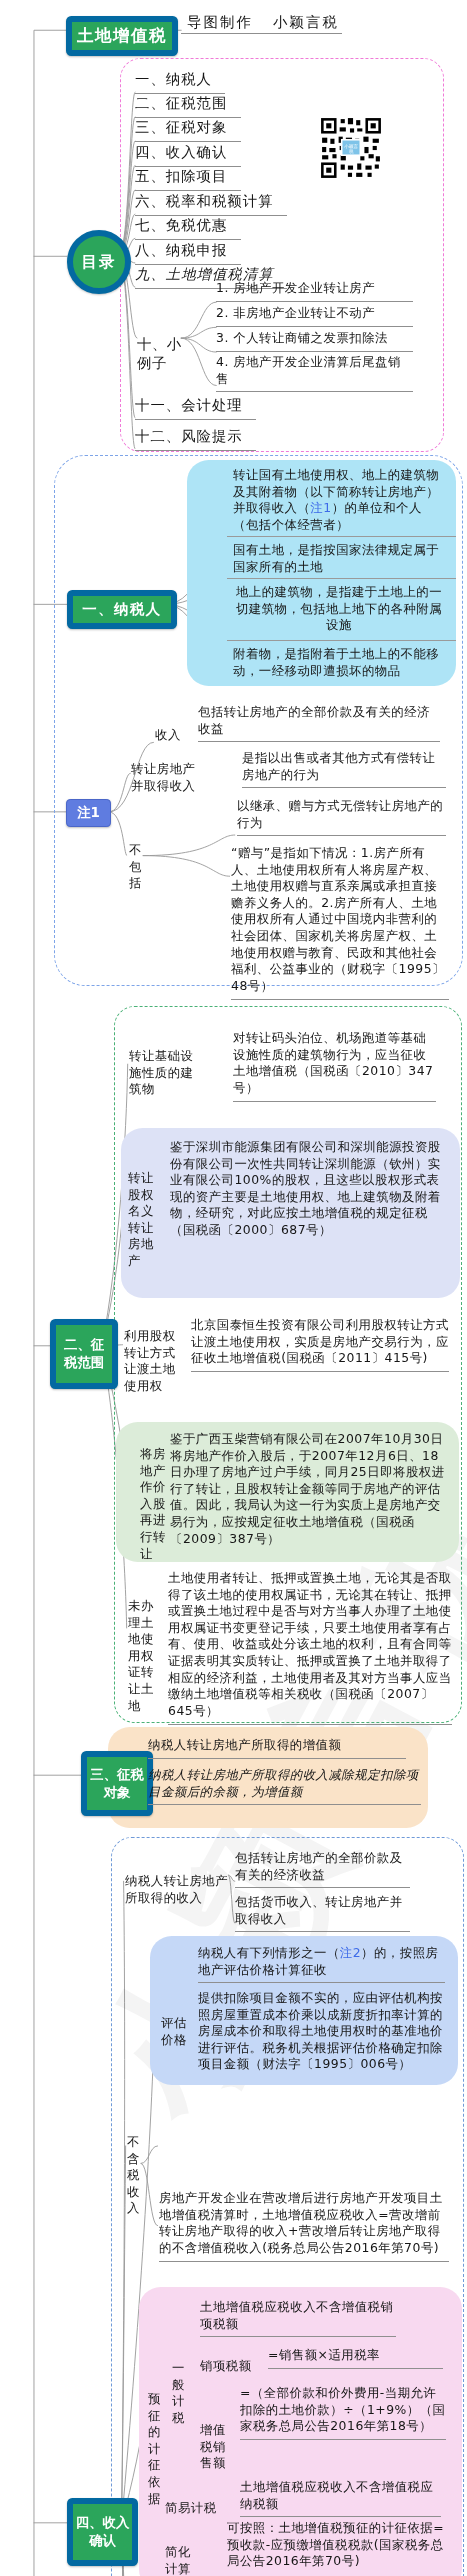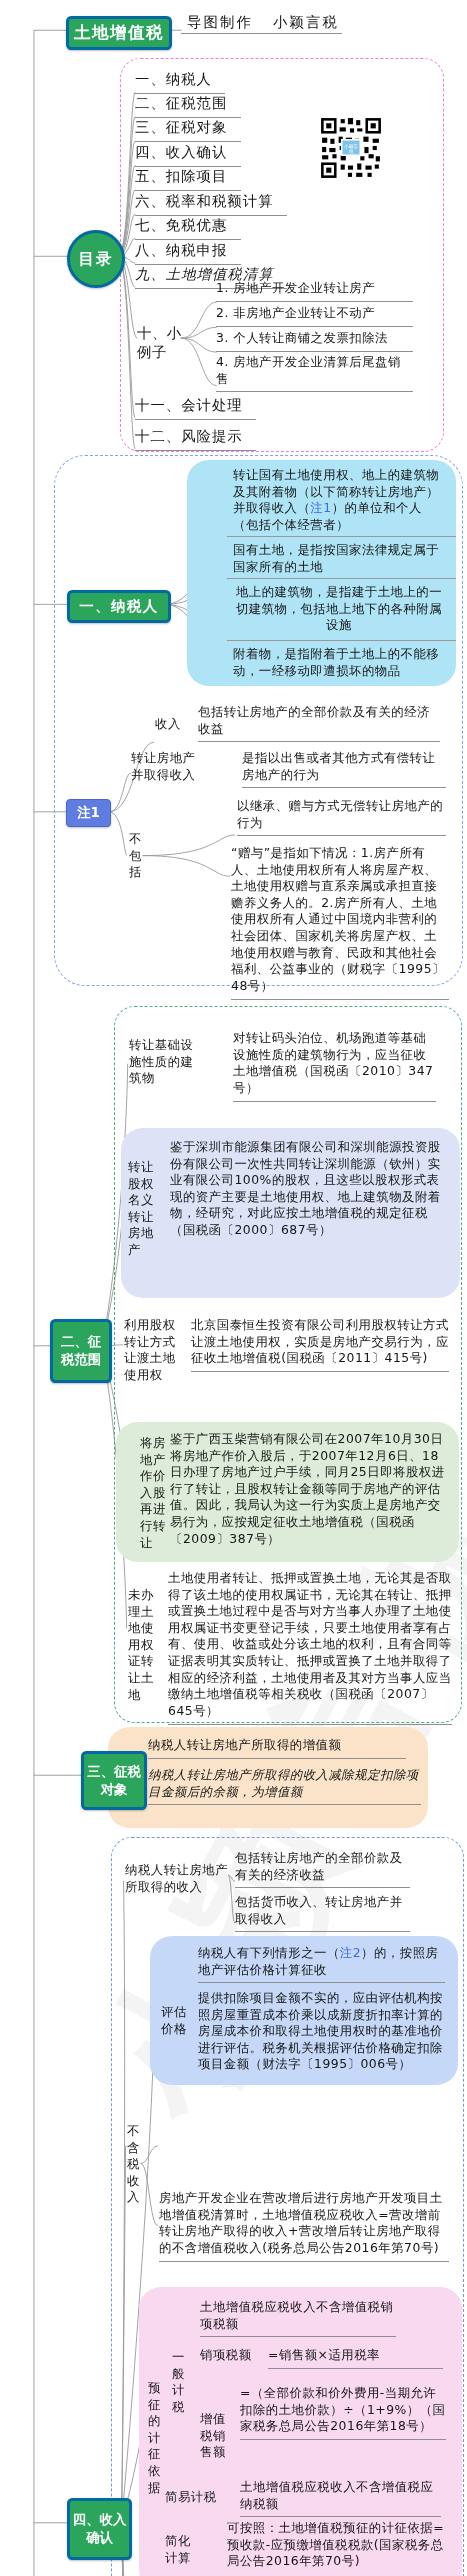--- a/index.html
+++ b/index.html
@@ -1,30 +1,30 @@
 <!DOCTYPE html>
 <html style="font-size:8.2px"><head>
 <meta charset="utf-8">
 <style>
   html,body{margin:0;padding:0;background:#fff;}
   #canvas{position:relative;width:467px;height:3450px;background:#ffffff;overflow:hidden;
           font-family:"DejaVu Sans","Liberation Sans",sans-serif;color:#161616;}
   .abs{position:absolute;}
   svg.wires{position:absolute;left:0;top:0;pointer-events:none;}
-  .n-green{background:#2ba55b;border:3px solid #0369a1;color:#fff;border-radius:5.2px;
+  .n-green{background:#2ba55b;border:6px solid #0369a1;color:#fff;border-radius:5.2px;
            display:flex;align-items:center;justify-content:center;text-align:center;
            box-shadow:0 1px 2.1px rgba(0,0,0,.25);font-weight:bold;}
   .n-blue{background:#5f7ce0;border:1px solid #4a66c8;color:#fff;border-radius:4.1px;
           display:flex;align-items:center;justify-content:center;text-align:center;
           box-shadow:0 1px 2.1px rgba(0,0,0,.25);font-weight:bold;}
   .circle{border-radius:50%;}
   .wavy{position:absolute;border-radius:20.6px;background:transparent;}
   .cloud{position:absolute;border-radius:21.6px;}
   .txt{font-size:12.4px;line-height:1.34;letter-spacing:0.5px;}
-  .lbl{font-size:12.4px;line-height:1.34;letter-spacing:0.5px;}
+  .lbl{font-size:12.4px;line-height:1.34;letter-spacing:0.5px;margin-top:11px;}
   .toc-item{font-size:14.4px;letter-spacing:1px;white-space:nowrap;
             border-bottom:1px solid #8f8f8f;padding:0 13.4px 4.1px 0;}
   .uline{border-bottom:1px solid #8f8f8f;padding-bottom:4.1px;}
   .sep{position:absolute;height:0;border-bottom:1px solid #9a9a9a;}
   .ref{color:#3d6ae8;}
   .wm{position:absolute;font-size:155px;color:rgba(40,40,40,0.05);white-space:nowrap;
       transform:rotate(-62deg);font-weight:bold;letter-spacing:15.5px;}
   .hdr{font-size:14.4px;letter-spacing:2.1px;white-space:nowrap;}
   .qr{background:#fff;}
 </style>

